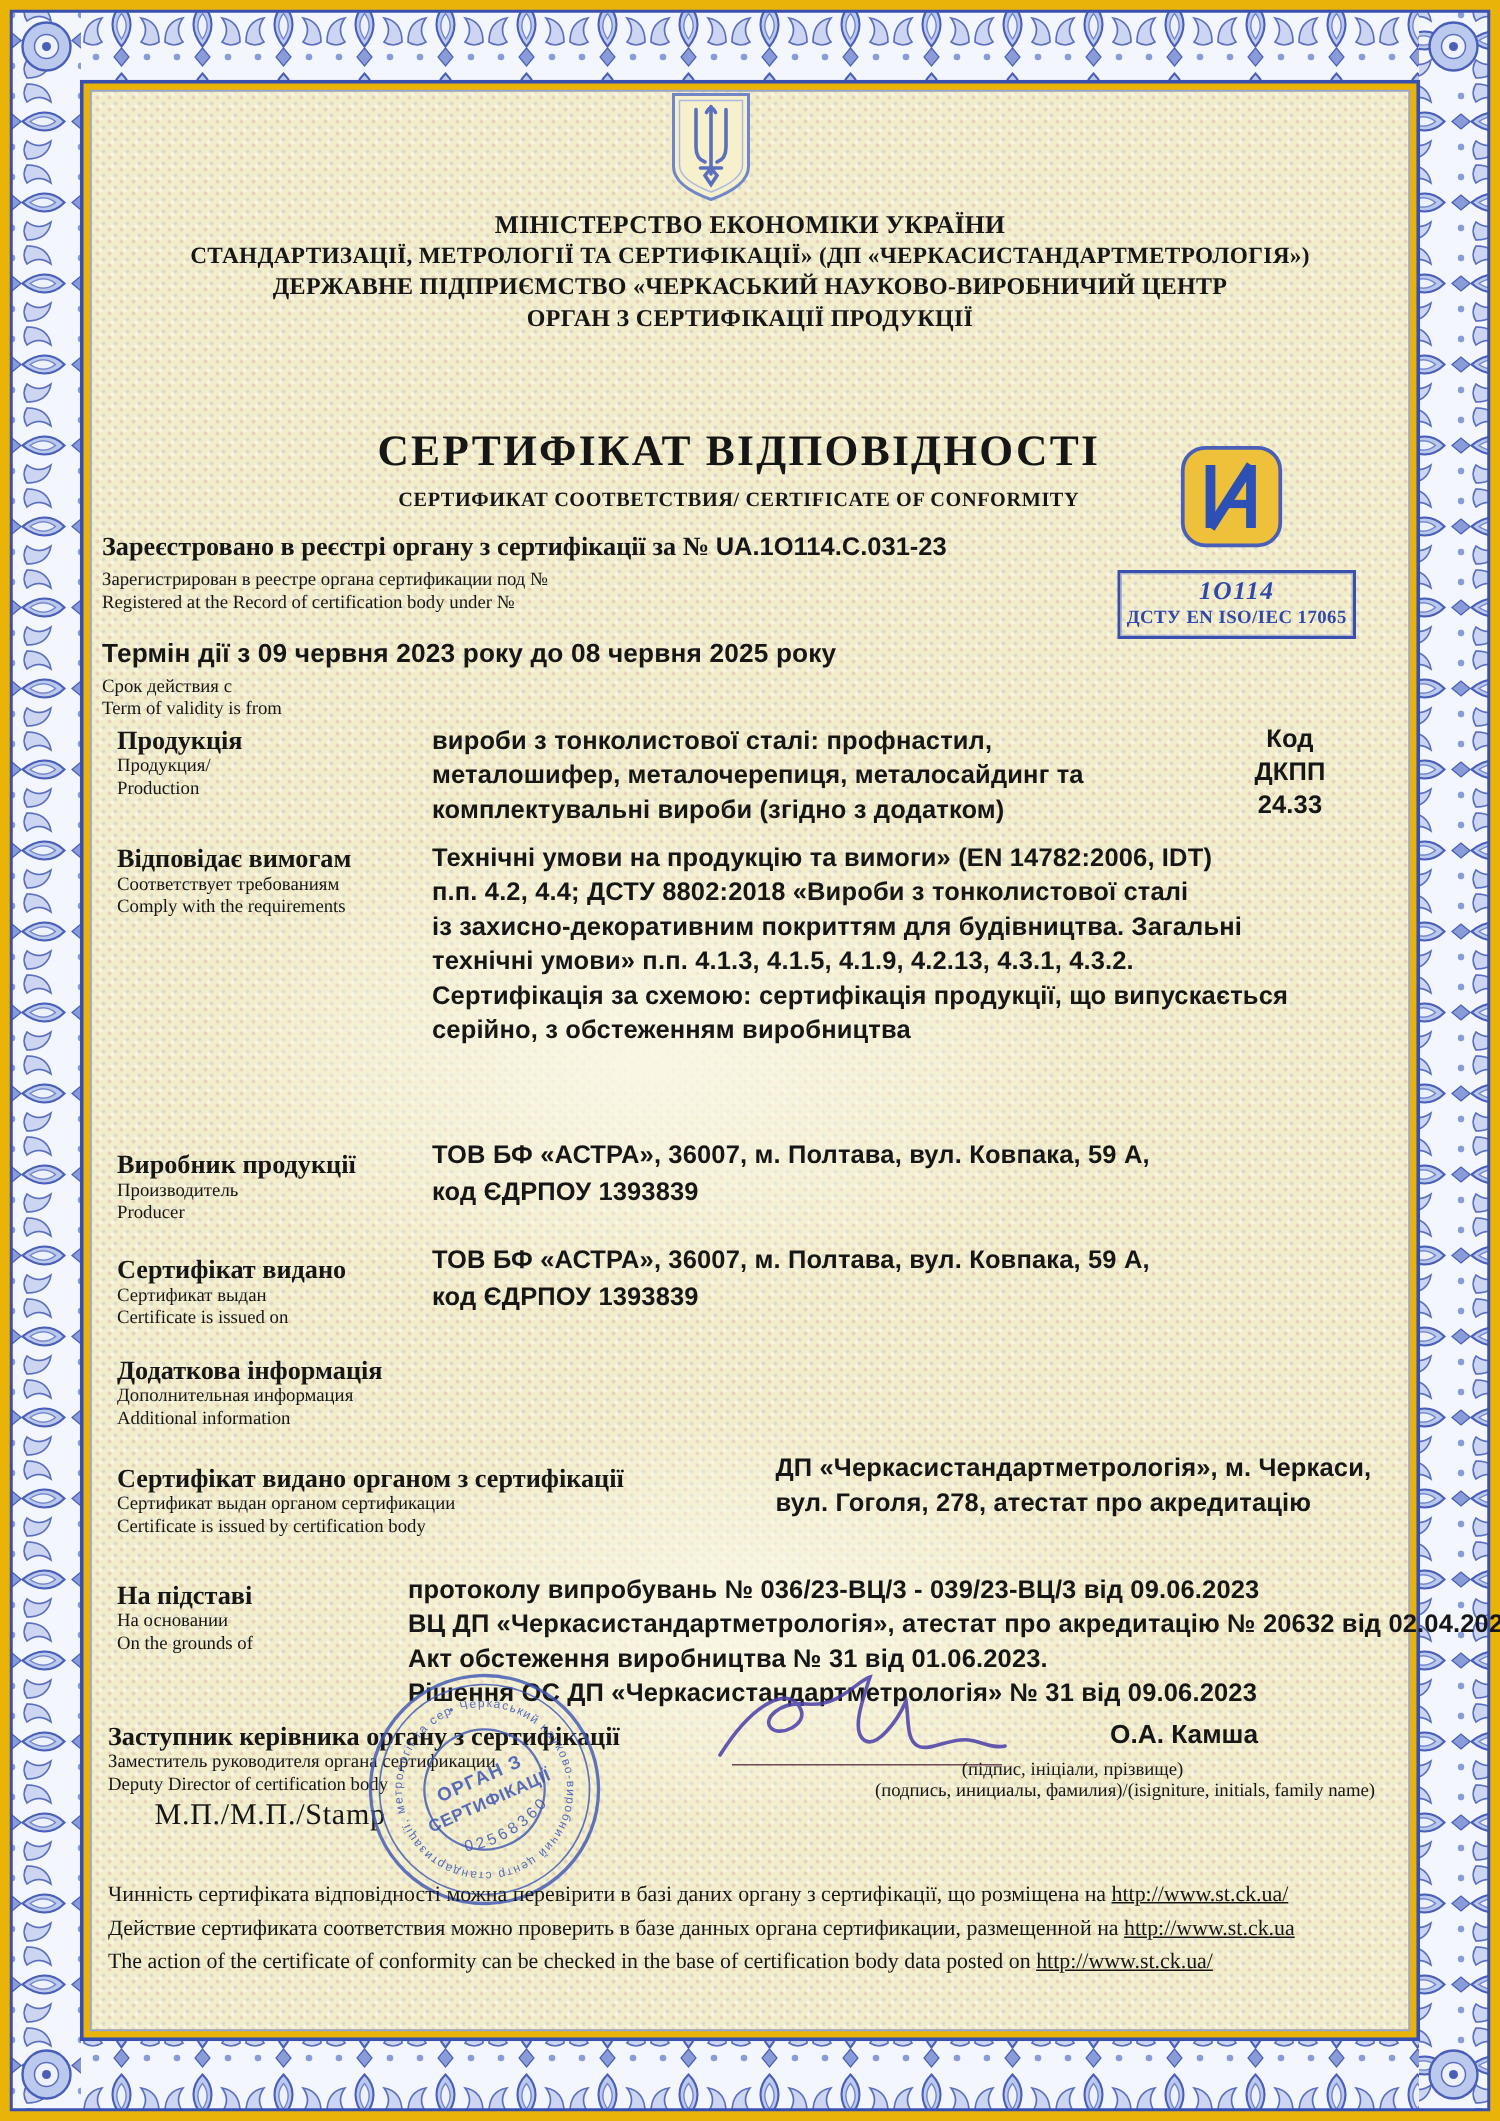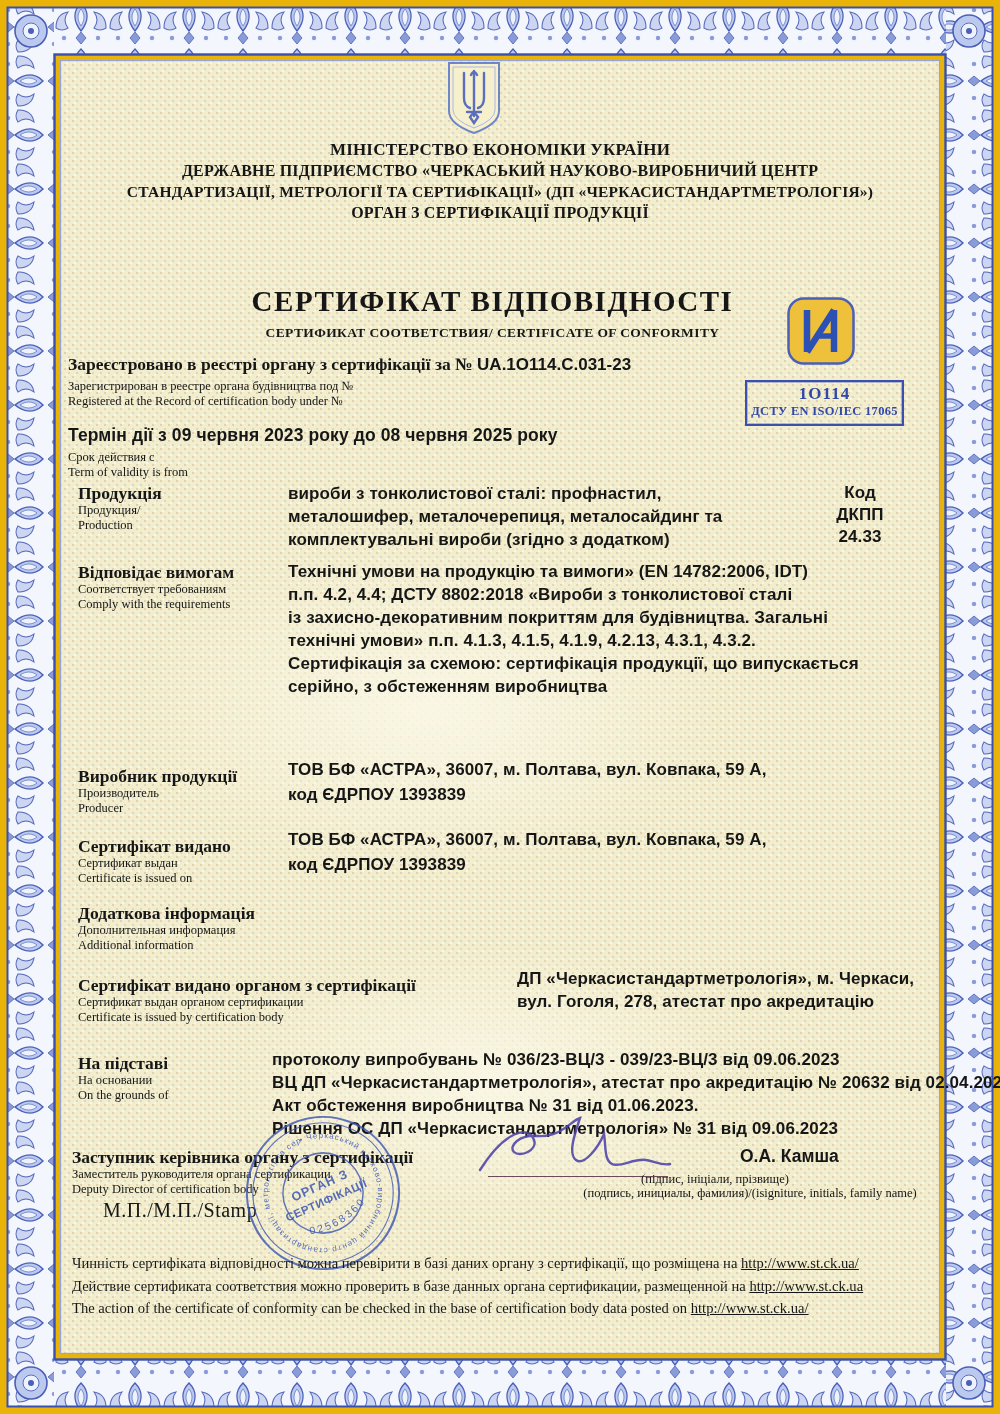--- a/index.html
+++ b/index.html
@@ -23,21 +23,21 @@
   .label-sub{font-size:12.5px;line-height:14.5px;white-space:nowrap;}
   .label-sub:first-of-type{margin-top:3px;}
   .val{font-family:"Liberation Sans",sans-serif;font-weight:bold;font-size:17px;
        line-height:23px;letter-spacing:.1px;white-space:nowrap;}
   .val-wide{line-height:25px;}
   .serif-bold-lg{font-weight:bold;font-size:17.5px;white-space:nowrap;}
   .sans-num{font-family:"Liberation Sans",sans-serif;font-weight:bold;font-size:17px;}
   .acc-box{position:absolute;left:745px;top:380px;width:155px;height:42px;
            border:2px solid #3a50ae;box-shadow:inset 0 0 0 1px rgba(58,80,174,.35);
            text-align:center;color:#3248a8;}
-  .acc-code{font-weight:bold;font-size:17px;line-height:20px;margin-top:2px;letter-spacing:1px;}
+  .acc-code{font-weight:bold;font-size:17px;line-height:20px;margin-top:2px;letter-spacing:1px;font-style:italic;}
   .acc-std{font-weight:bold;font-size:12.5px;line-height:15px;letter-spacing:.3px;}
   .foot{font-size:14.6px;line-height:22.5px;white-space:nowrap;}
   .url{text-decoration:underline;}
   .sig-line{position:absolute;left:488px;top:1176px;width:180px;border-top:1.6px solid #6d4a58;}
   .mp{font-size:20px;letter-spacing:.5px;white-space:nowrap;}
   .hint{font-size:12.5px;text-align:center;white-space:nowrap;}
   .name{font-family:"Liberation Sans",sans-serif;font-weight:bold;font-size:17.5px;white-space:nowrap;}
 </style>
 </head>
 <body>
@@ -110,22 +110,22 @@
       <path d="M26 15 Q29 9 32 15"></path>
       <path d="M19 13 V38 Q19 46 25 48"></path>
       <path d="M39 13 V38 Q39 46 33 48"></path>
       <path d="M22 52 H36"></path>
       <path d="M29 52 L33 57 L29 63 L25 57 Z"></path>
     </g>
   </svg>
 
   <div class="abs" style="left:65px;top:139px;width:870px;">
     <div class="hdr-line">МІНІСТЕРСТВО ЕКОНОМІКИ УКРАЇНИ</div>
+    <div class="hdr-line" style="font-size:15.5px;">СТАНДАРТИЗАЦІЇ, МЕТРОЛОГІЇ ТА СЕРТИФІКАЦІЇ» (ДП «ЧЕРКАСИСТАНДАРТМЕТРОЛОГІЯ»)</div>
     <div class="hdr-line" style="font-size:16px;">ДЕРЖАВНЕ ПІДПРИЄМСТВО «ЧЕРКАСЬКИЙ НАУКОВО-ВИРОБНИЧИЙ ЦЕНТР</div>
-    <div class="hdr-line" style="font-size:15.5px;">СТАНДАРТИЗАЦІЇ, МЕТРОЛОГІЇ ТА СЕРТИФІКАЦІЇ» (ДП «ЧЕРКАСИСТАНДАРТМЕТРОЛОГІЯ»)</div>
     <div class="hdr-line" style="font-size:16px;">ОРГАН З СЕРТИФІКАЦІЇ ПРОДУКЦІЇ</div>
   </div>
 
   <div class="abs" style="left:70px;top:285px;width:845px;">
     <div class="title-ua">СЕРТИФІКАТ ВІДПОВІДНОСТІ</div>
     <div class="title-sub">СЕРТИФИКАТ СООТВЕТСТВИЯ/ CERTIFICATE OF CONFORMITY</div>
   </div>
 
   <svg class="abs" style="left:786px;top:296px;" width="70" height="70" viewBox="0 0 70 70">
     <rect x="2.5" y="2.5" width="65" height="65" rx="15" fill="#efc13b" stroke="#4a5fb8" stroke-width="2.5"></rect>
@@ -140,21 +140,21 @@
   <div class="acc-box">
     <div class="acc-code">1О114</div>
     <div class="acc-std">ДСТУ EN ISO/ІЕС 17065</div>
   </div>
 
   <div class="abs" style="left:68px;top:354px;">
     <div class="serif-bold-lg">
       <span>Зареєстровано в реєстрі органу з сертифікації за №</span>
       <span class="sans-num">UA.1О114.С.031-23</span>
     </div>
-    <div class="label-sub" style="margin-top:4px;">Зарегистрирован в реестре органа будівництва под №</div>
+    <div class="label-sub" style="margin-top:4px;">Зарегистрирован в реестре органа сертификации под №</div>
     <div class="label-sub">Registered at the Record of certification body under №</div>
   </div>
 
   <div class="abs" style="left:68px;top:424px;">
     <div class="val" style="font-size:17.5px;">Термін дії з 09 червня 2023 року  до  08 червня 2025 року</div>
     <div class="label-sub" style="margin-top:3px;">Срок действия с</div>
     <div class="label-sub">Term of validity is from</div>
   </div>
 
   <div class="abs" style="left:78px;top:483px;">

